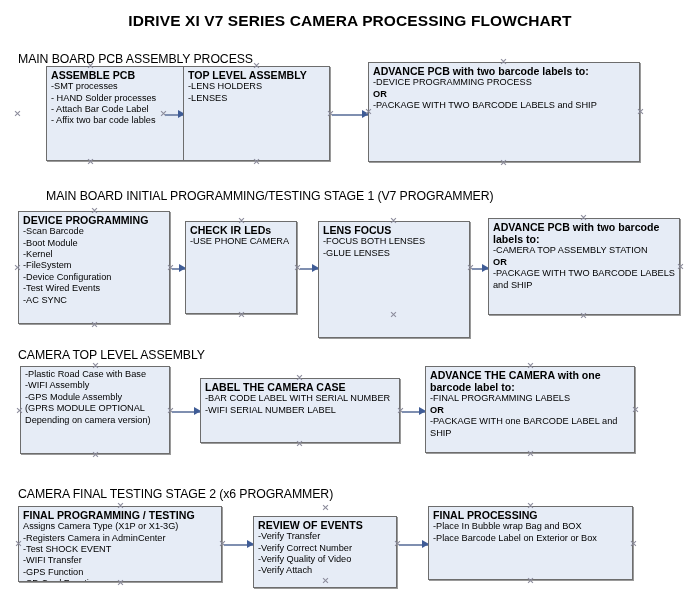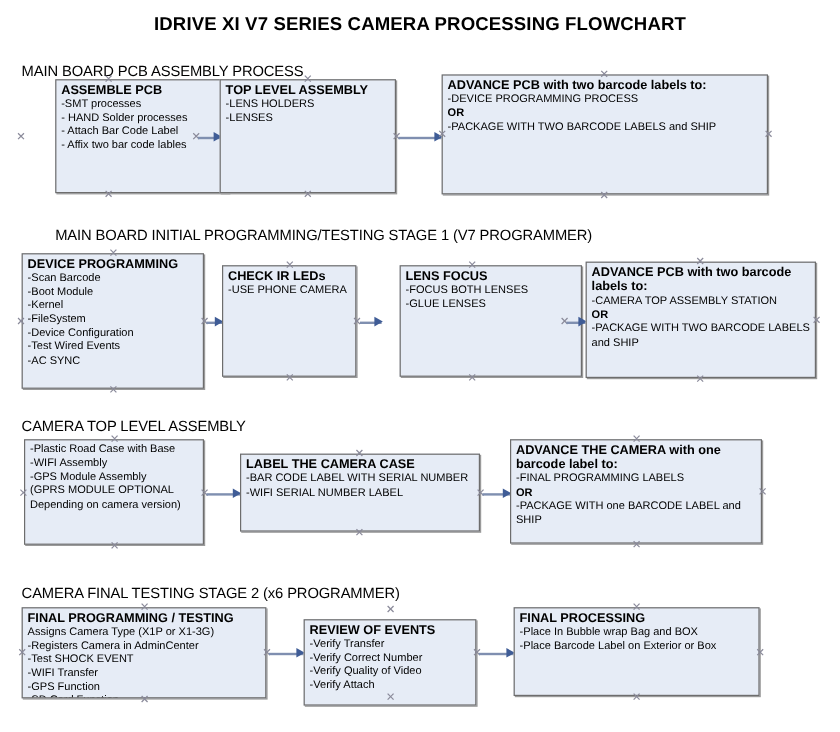--- a/index.html
+++ b/index.html
@@ -183,21 +183,21 @@
   </div>
   <div class="handle" style="left:238px; top:217px;"></div>
   <div class="handle" style="left:238px; top:311px;"></div>
   <div class="handle" style="left:294px; top:264px;"></div>
 
   <div class="connector" style="left:300px; top:264px; width:18px;">
     <div class="line"></div>
       <div class="head"></div>
   </div>
 
-  <div class="node" style="left:333px; top:221px; width:152px; height:93px;">
+  <div class="node" style="left:318px; top:221px; width:152px; height:117px;">
     <div class="node-title">LENS FOCUS</div>
     <div class="node-line">-FOCUS BOTH LENSES</div>
     <div class="node-line">-GLUE LENSES</div>
   </div>
   <div class="handle" style="left:390px; top:217px;"></div>
   <div class="handle" style="left:390px; top:311px;"></div>
   <div class="handle" style="left:467px; top:264px;"></div>
 
   <div class="connector" style="left:472px; top:264px; width:16px;">
     <div class="line"></div>

